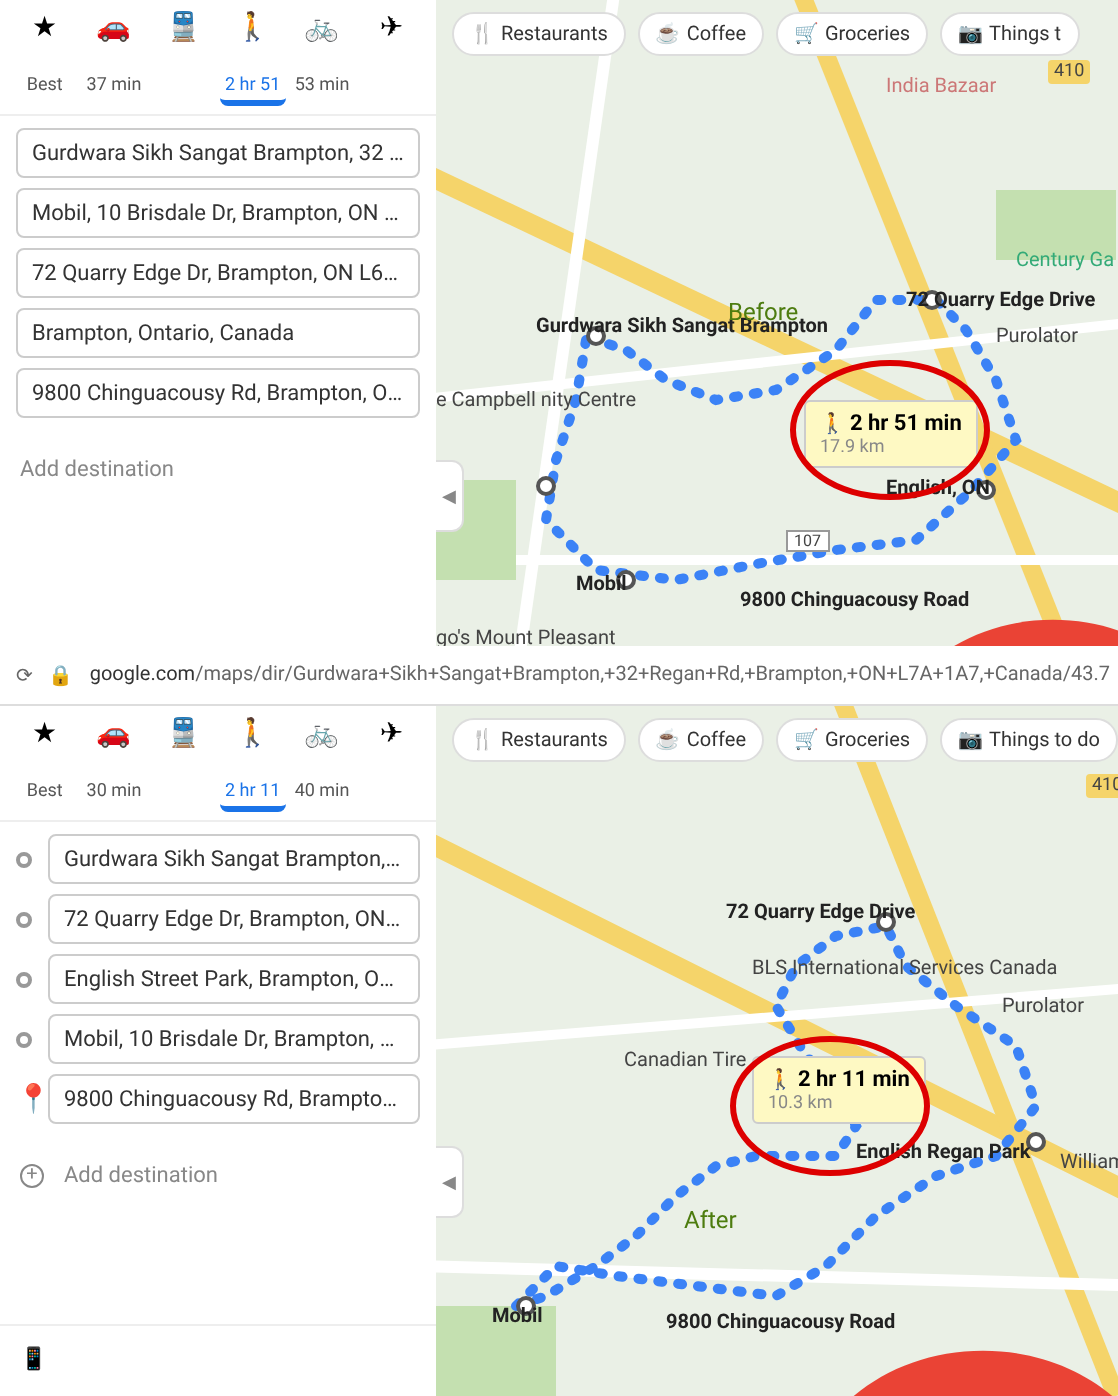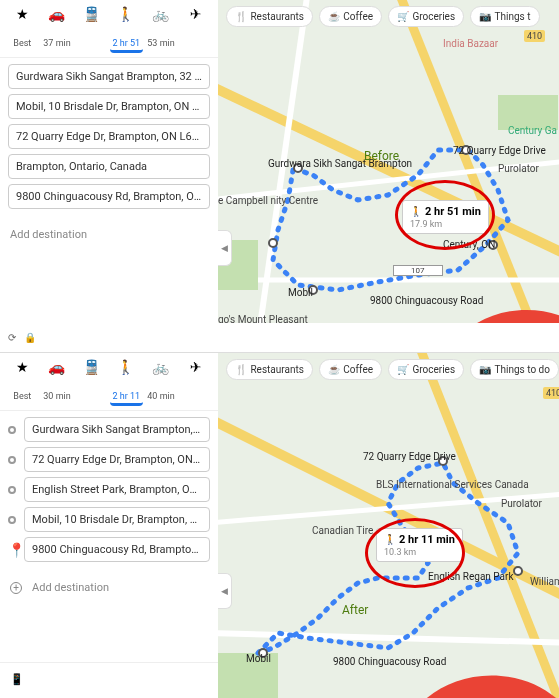--- a/index.html
+++ b/index.html
@@ -26,25 +26,25 @@
 .plus-circle{width:12px;height:12px;border:1.5px solid #888;border-radius:50%;margin-right:10px;display:flex;align-items:center;justify-content:center;font-size:10px;line-height:10px}
 .send-phone{padding:10px;border-top:1px solid #eee;color:#1a73e8;font-size:11px;cursor:pointer;display:flex;align-items:center;gap:8px;margin-top:60px}
 .map{position:absolute;left:218px;top:0;right:0;bottom:0;background:#e8eee8}
 .map svg{width:100%;height:100%}
 .chips{position:absolute;top:6px;left:8px;display:flex;gap:6px;z-index:5}
 .chip{background:#fff;border:1px solid #ddd;border-radius:14px;padding:4px 8px;font-size:10px;color:#333;cursor:pointer;white-space:nowrap;display:flex;align-items:center;gap:3px}
 .url-bar{height:30px;background:#fff;display:flex;align-items:center;padding:0 8px;font-size:10px;color:#666;border-bottom:1px solid #ddd;gap:8px}
 .url-host{color:#333}
 .anno{position:absolute;font-weight:normal;color:#4d7c0f;font-size:12px;z-index:20}
 .circle-anno{position:absolute;border:3px solid #d00;border-radius:50%;z-index:20}
-.route-info{position:absolute;background:#ffffff;border:1px solid #ccc;border-radius:3px;padding:4px 7px;font-size:10px;z-index:15}
+.route-info{position:absolute;background:#fef9c3;border:1px solid #ccc;border-radius:3px;padding:4px 7px;font-size:10px;z-index:15}
 .route-info .main{font-weight:bold;font-size:11px}
 .route-info .sub{color:#888;font-size:9px}
 .map-label{position:absolute;font-size:10px;color:#444;z-index:4;white-space:nowrap}
-.map-label.strong{font-weight:400;color:#222}
+.map-label.strong{font-weight:700;color:#222}
 .pin{position:absolute;width:14px;height:14px;z-index:6}
 .collapse-tab{position:absolute;left:218px;width:14px;height:36px;background:#fff;border:1px solid #ddd;border-left:none;border-radius:0 6px 6px 0;display:flex;align-items:center;justify-content:center;font-size:9px;color:#888;cursor:pointer;z-index:11}
 </style>
 </head>
 <body>
 
 <div class="half top-half">
   <div class="sidebar">
     <div class="modes">
       <div class="mode">
@@ -116,52 +116,53 @@
           <span>Groceries</span>
         </div>
       <div class="chip">
           <span>📷</span>
           <span>Things t</span>
         </div>
     </div>
     <div class="map-label strong" style="left:50px;top:158px;text-align:right">Gurdwara Sikh
 Sangat Brampton</div>
     <div class="map-label strong" style="left:235px;top:145px">72 Quarry Edge Drive</div>
-    <div class="map-label strong" style="left:225px;top:239px">Century, ON</div>
+    <div class="map-label strong" style="left:225px;top:239px">English, ON</div>
     <div class="map-label strong" style="left:70px;top:287px">Mobil</div>
     <div class="map-label strong" style="left:152px;top:295px">9800 Chinguacousy Road</div>
     <div class="map-label" style="left:0px;top:314px">go's Mount Pleasant</div>
     <div class="map-label" style="left:225px;top:38px;color:#c77">India Bazaar</div>
     <div class="map-label" style="left:0px;top:195px">e Campbell
 nity Centre</div>
     <div class="map-label" style="left:280px;top:163px">Purolator</div>
     <div class="map-label" style="left:290px;top:125px;color:#3a7">Century Ga
 Conservat</div>
     <div class="map-label" style="left:306px;top:30px;background:#f5d46a;padding:1px 3px;border-radius:2px;font-size:9px">410</div>
-    <div class="map-label" style="left:175px;top:265px;background:#fff;border:1px solid #999;padding:0 17px;font-size:8px">107</div>
+    <div class="map-label" style="left:175px;top:265px;background:#fff;border:1px solid #999;padding:0 3px;font-size:8px">107</div>
     <svg class="pin" style="left:138px;top:283px" viewBox="0 0 24 24">
         <path fill="#ea4335" d="M12 2C8 2 5 5 5 9c0 5 7 13 7 13s7-8 7-13c0-4-3-7-7-7z"></path>
         <circle cx="12" cy="9" r="2.5" fill="#7a1a0f"></circle>
       </svg>
 
     <div class="route-info" style="left:184px;top:200px">
       <span>🚶</span>
       <span class="main">2 hr 51 min</span><br>
       <span class="sub">17.9 km</span>
     </div>
   </div>
 
   <div class="anno" style="left:364px;top:149px">Before</div>
   <div class="circle-anno" style="left:395px;top:180px;width:100px;height:70px"></div>
 </div>
 
 <div class="half bot-half">
   <div class="url-bar">
     <span>⟳</span>
     <span>🔒</span>
+    <span><span class="url-host">google.com</span><span>/maps/dir/Gurdwara+Sikh+Sangat+Brampton,+32+Regan+Rd,+Brampton,+ON+L7A+1A7,+Canada/43.7</span></span>
   </div>
 
   <div class="sidebar" style="top:30px">
     <div class="modes">
       <div class="mode">
           <span class="mode-icon">★</span>
           <span class="mode-label">Best</span>
         </div>
       <div class="mode">
           <span class="mode-icon">🚗</span>

